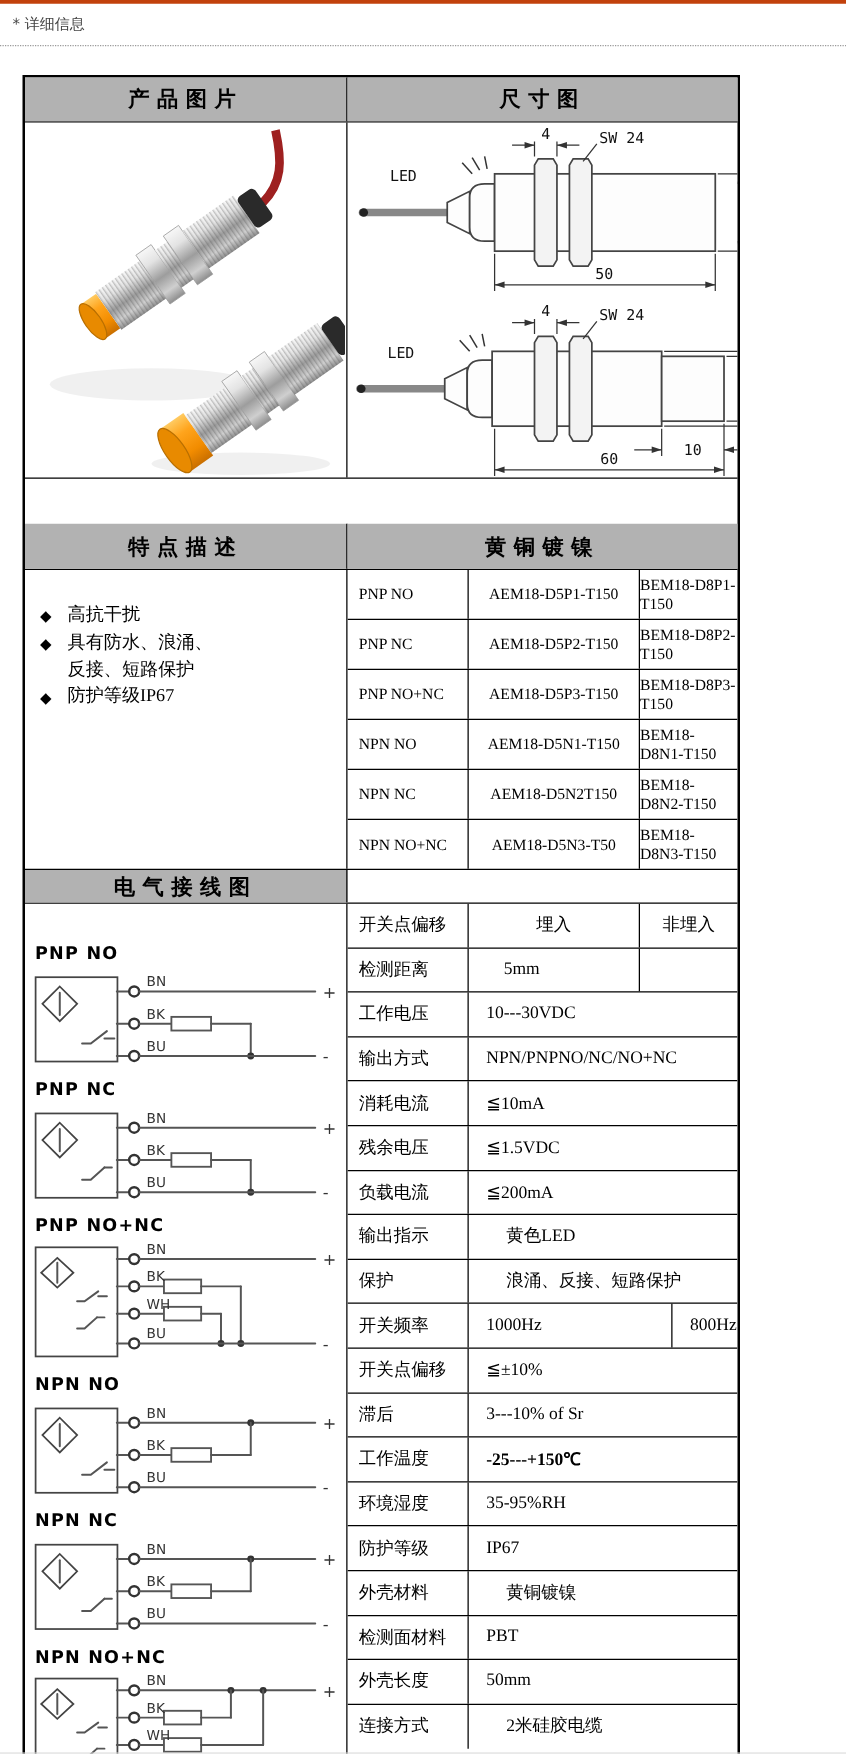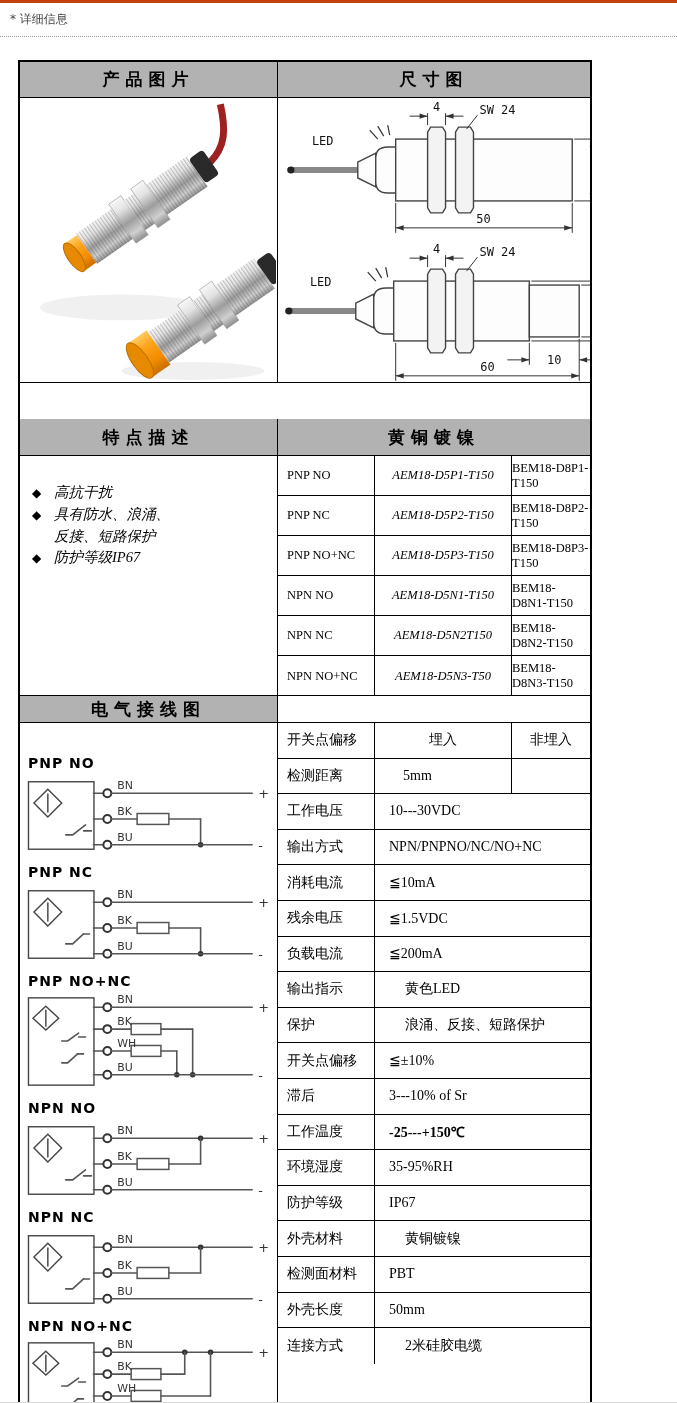--- a/index.html
+++ b/index.html
@@ -19,27 +19,27 @@
   .h240 { height:240px; } .h27 { height:27px; } .h712 { height:712px; }
 
   .hcell { background:#b2b2b2; display:flex; align-items:center; justify-content:center;
            font-weight:bold; font-size:17px; letter-spacing:6px; }
   .hcell.hsmall { font-size:12.5px; letter-spacing:2px; justify-content:flex-start; padding-left:62px; }
 
   
   .feat-cell { padding:26px 6px 0 12px; font-size:14.5px; }
   .fitem { display:flex; line-height:1.5; }
   .fbullet { width:22px; font-size:12px; padding-top:2px; }
-  .ftext { max-width:126px;font-style:italic; }
+  .ftext { max-width:126px; }
 
   
   .mrow { display:flex; height:40px; border-bottom:1px solid #000; font-size:12.5px; }
   .mrow.last { border-bottom:none; }
   .mc1 { width:97px; border-right:1px solid #000; display:flex; align-items:center; padding-left:9px; }
-  .mc2 { width:137px; border-right:1px solid #000; display:flex; align-items:center; justify-content:center;font-style:italic; }
+  .mc2 { width:137px; border-right:1px solid #000; display:flex; align-items:center; justify-content:center; }
   .mc3 { flex:1; display:flex; align-items:center; justify-content:center; }
 
   
   .prow { display:flex; height:35.6px; border-bottom:1px solid #000; font-size:14px; }
   .prow.last { border-bottom:none; }
   .plabel { width:97px; border-right:1px solid #000; display:flex; align-items:center; padding-left:9px; }
   .pvfull { flex:1; display:flex; align-items:center; padding-left:14px; }
   .pv1 { width:137px; border-right:1px solid #000; display:flex; align-items:center; justify-content:center; }
   .pv1.pl { justify-content:flex-start; padding-left:28px; }
   .pv1w { width:163px; border-right:1px solid #000; display:flex; align-items:center; padding-left:14px; }
@@ -531,20 +531,25 @@
         </div>
         <div class="prow">
           <div class="plabel">输出指示</div>
           <div class="pvfull ind">黄色LED</div>
         </div>
         <div class="prow">
           <div class="plabel">保护</div>
           <div class="pvfull ind">浪涌、反接、短路保护</div>
         </div>
         <div class="prow">
+          <div class="plabel">开关频率</div>
+          <div class="pv1w">1000Hz</div>
+          <div class="pv2w">800Hz</div>
+        </div>
+        <div class="prow">
           <div class="plabel">开关点偏移</div>
           <div class="pvfull">≦±10%</div>
         </div>
         <div class="prow">
           <div class="plabel">滞后</div>
           <div class="pvfull">3---10% of Sr</div>
         </div>
         <div class="prow">
           <div class="plabel">工作温度</div>
           <div class="pvfull bold">-25---+150℃</div>

